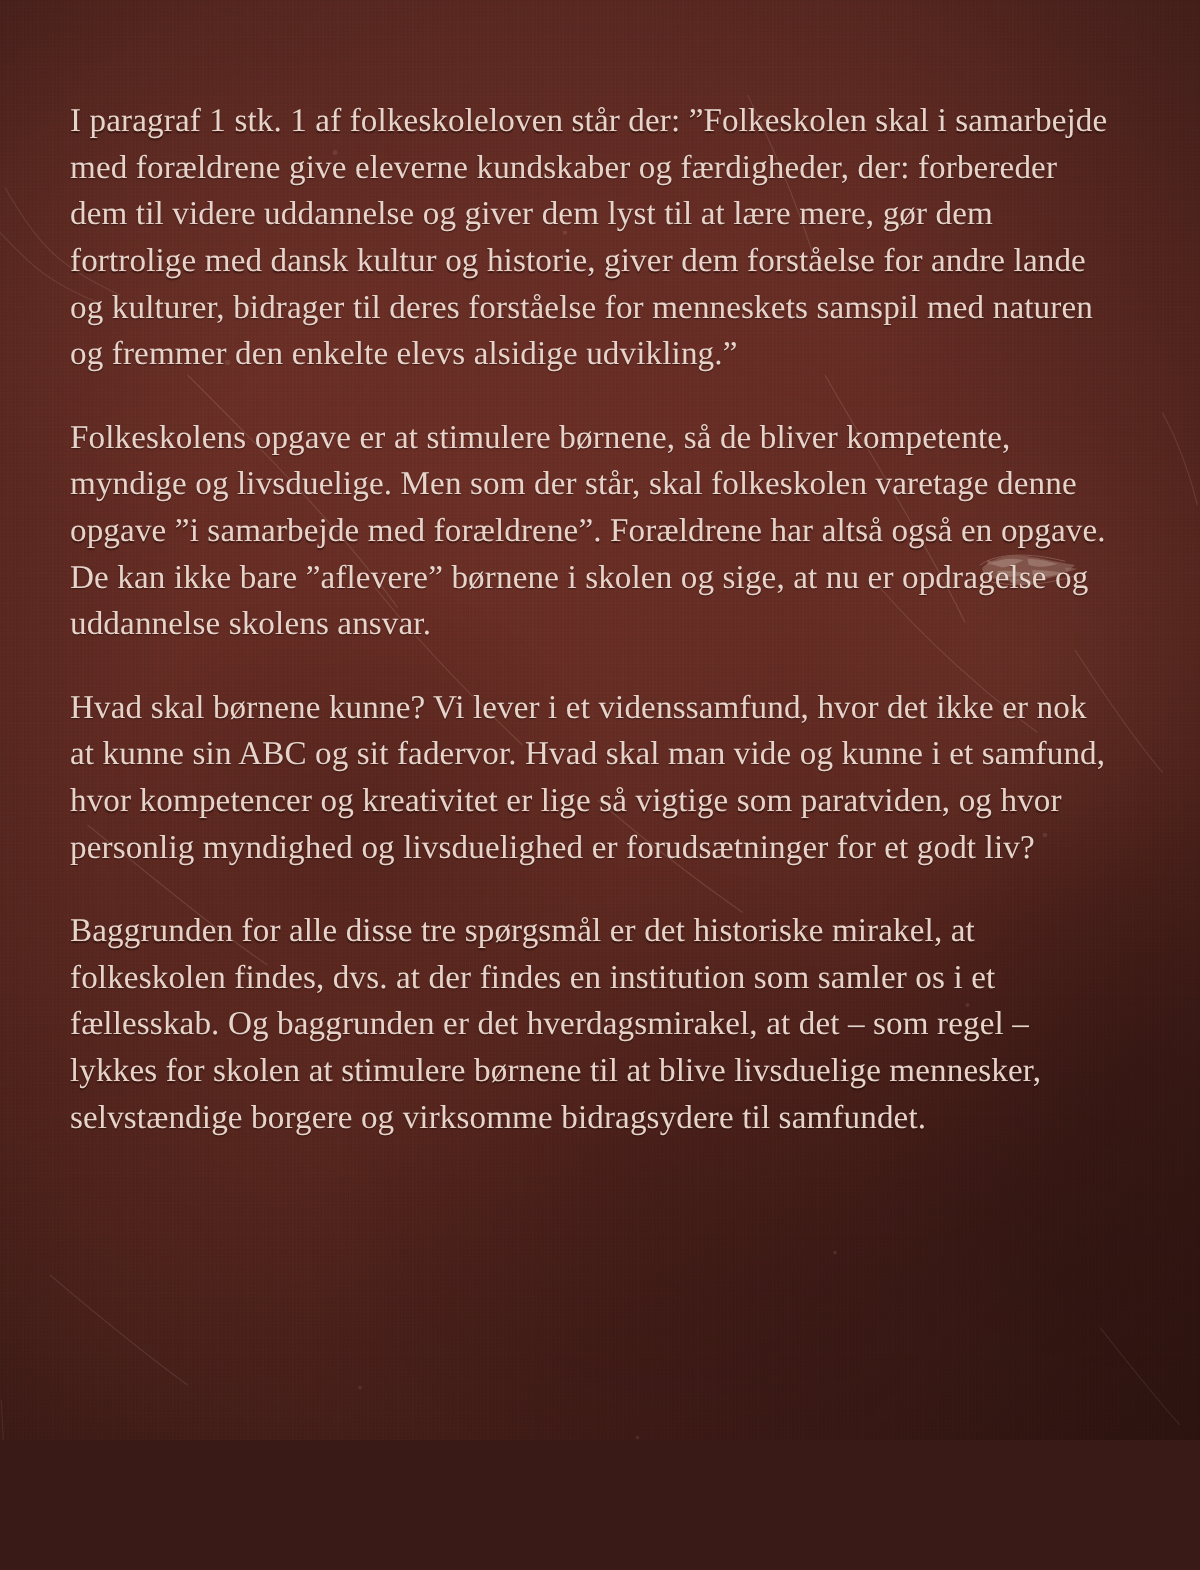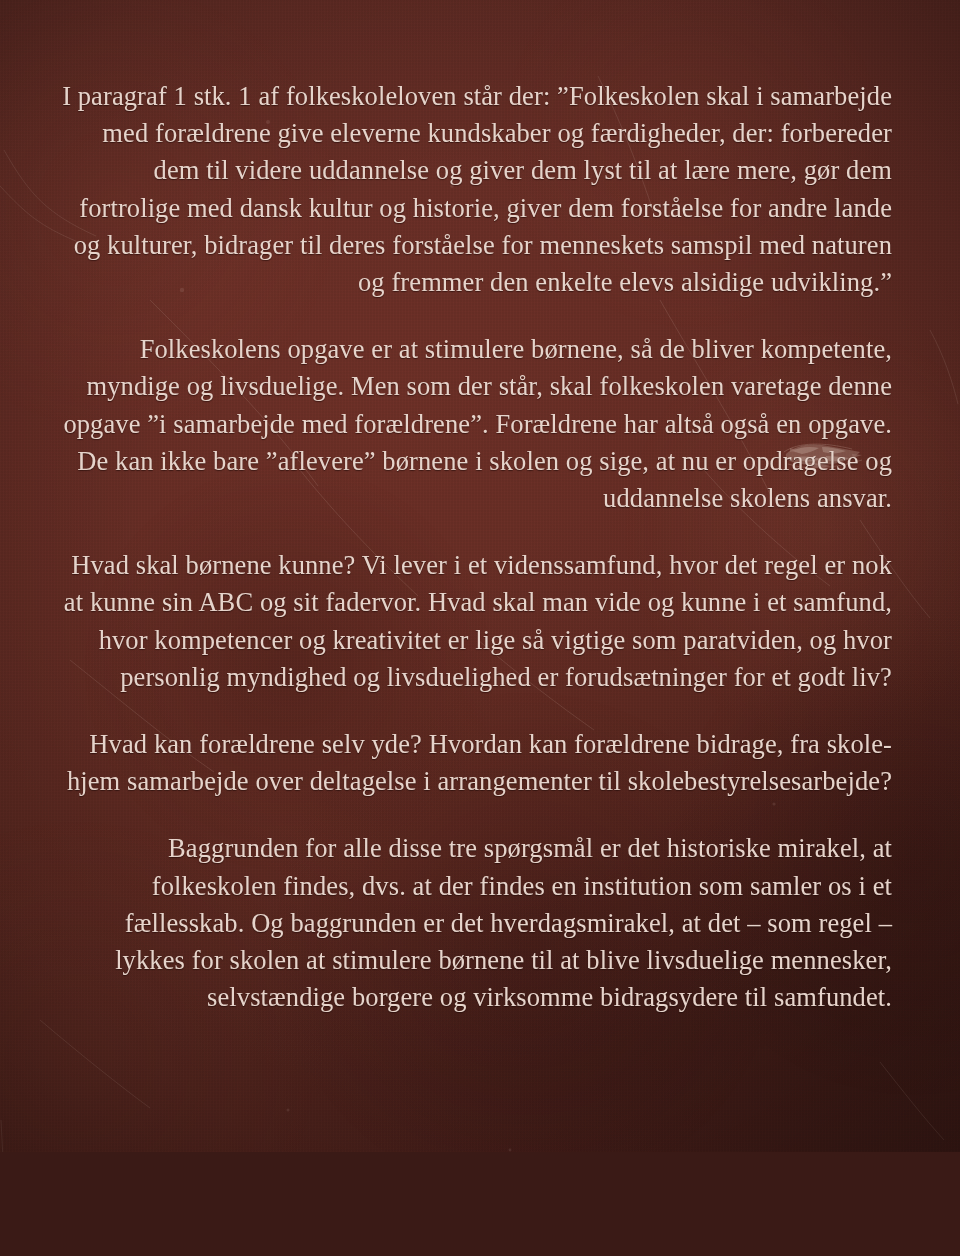--- a/index.html
+++ b/index.html
@@ -12,21 +12,20 @@
   .page {
     position: relative;
     width: 960px;
     height: 1152px;
     overflow: hidden;
     background:
       radial-gradient(ellipse 120% 90% at 40% 35%, rgba(120,52,42,0.55) 0%, rgba(0,0,0,0) 65%),
       radial-gradient(ellipse 90% 70% at 88% 88%, rgba(38,15,12,0.45) 0%, rgba(0,0,0,0) 70%),
       linear-gradient(170deg, #5e2b24 0%, #5c2922 30%, #5a2820 62%, #50231d 100%);
     font-family: "Liberation Serif", "DejaVu Serif", serif;
-    text-align: right;
     -webkit-font-smoothing: antialiased;
   }
 
   
   .tex-weave {
     position: absolute;
     inset: 0;
     pointer-events: none;
     background-image:
       repeating-linear-gradient(90deg,
@@ -152,18 +151,17 @@
       <path d="M6 14 C20 4 46 4 74 11"></path>
       <path d="M10 26 C28 32 56 31 84 22"></path>
     </g>
   </svg>
 
   <div class="vignette"></div>
 
   <div class="copy">
     <p class="para">I paragraf 1 stk. 1 af folkeskoleloven står der: ”Folkeskolen skal i samarbejde med forældrene give eleverne kundskaber og færdigheder, der: forbereder dem til videre uddannelse og giver dem lyst til at lære mere, gør dem fortrolige med dansk kultur og historie, giver dem forståelse for andre lande og kulturer, bidrager til deres forståelse for menneskets samspil med naturen og fremmer den enkelte elevs alsidige udvikling.”</p>
     <p class="para">Folkeskolens opgave er at stimulere børnene, så de bliver kompetente, myndige og livsduelige. Men som der står, skal folkeskolen varetage denne opgave ”i samarbejde med forældrene”. Forældrene har altså også en opgave. De kan ikke bare ”aflevere” børnene i skolen og sige, at nu er opdragelse og uddannelse skolens ansvar.</p>
-    <p class="para">Hvad skal børnene kunne? Vi lever i et videnssamfund, hvor det regel er nok at kunne sin ABC og sit fadervor. Hvad skal man vide og kunne i et samfund, hvor kompetencer og kreativitet er lige så vigtige som paratviden, og hvor personlig myndighed og livsduelighed er forudsætninger for et godt liv?</p>
-    <p class="para">Hvad kan forældrene selv yde? Hvordan kan forældrene bidrage, fra skole-hjem samarbejde over deltagelse i arrangementer til skolebestyrelsesarbejde?</p>
+    <p class="para">Hvad skal børnene kunne? Vi lever i et videnssamfund, hvor det ikke er nok at kunne sin ABC og sit fadervor. Hvad skal man vide og kunne i et samfund, hvor kompetencer og kreativitet er lige så vigtige som paratviden, og hvor personlig myndighed og livsduelighed er forudsætninger for et godt liv?</p>
     <p class="para">Baggrunden for alle disse tre spørgsmål er det historiske mirakel, at folkeskolen findes, dvs. at der findes en institution som samler os i et fællesskab. Og baggrunden er det hverdagsmirakel, at det – som regel – lykkes for skolen at stimulere børnene til at blive livsduelige mennesker, selvstændige borgere og virksomme bidragsydere til samfundet.</p>
   </div>
 
 </div>
 
 </body></html>

